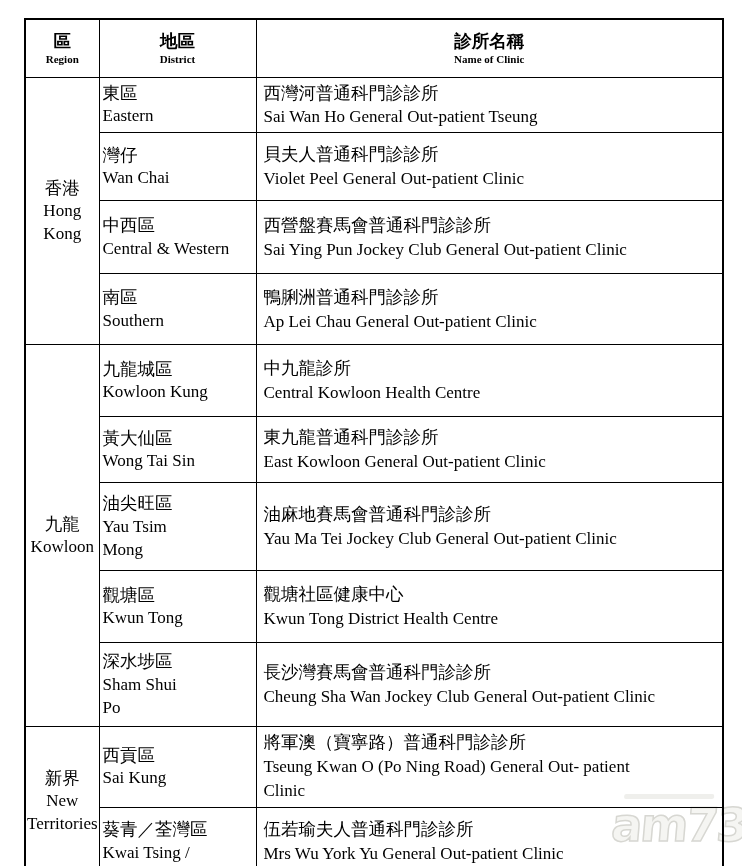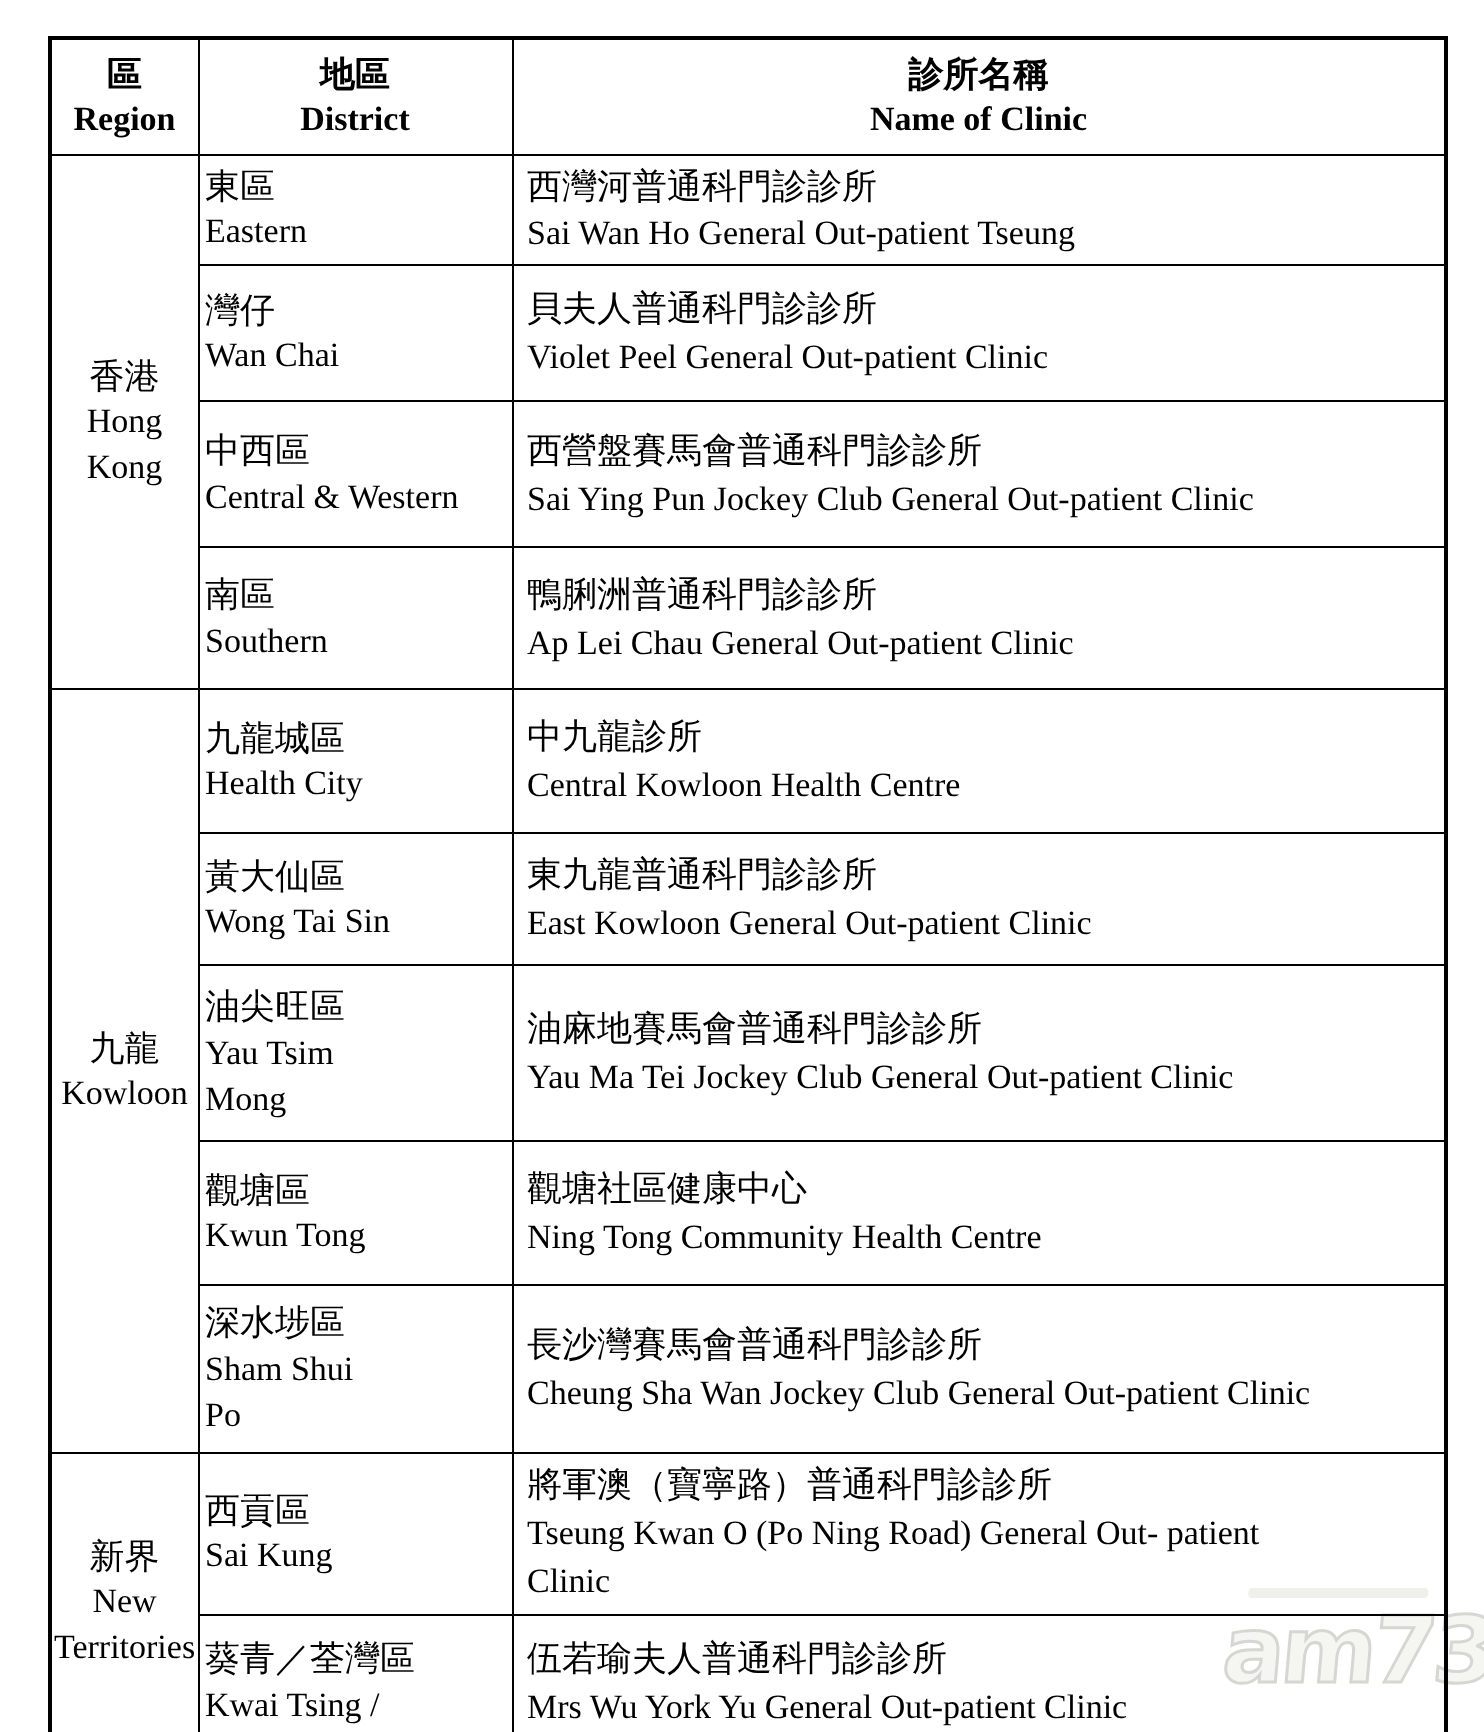--- a/index.html
+++ b/index.html
@@ -65,21 +65,21 @@
     overflow: visible;
   }
   thead tr { height: 58px; }
   th {
     text-align: center;
     font-weight: bold;
     font-size: 18px;
     line-height: 1.3;
     padding: 2px 2px;
   }
-  .th-en { font-size: 17px; }
+  .th-en { font-size: 11px; }
   .region-cell {
     text-align: center;
     font-size: 17px;
     line-height: 1.34;
     padding: 2px 1px;
   }
   .district-cell {
     text-align: left;
     font-size: 17px;
     line-height: 1.34;
@@ -171,21 +171,21 @@
             <div class="pre">Ap Lei Chau General Out-patient Clinic</div>
           </td>
         </tr>
         <tr style="height: 72px;">
           <td rowspan="5" class="region-cell">
             <div class="zh">九龍</div>
             <div class="pre">Kowloon</div>
           </td>
           <td class="district-cell">
             <div class="zh">九龍城區</div>
-            <div class="pre">Health City</div>
+            <div class="pre">Kowloon Kung</div>
           </td>
           <td class="clinic-cell">
             <div class="zh">中九龍診所</div>
             <div class="pre">Central Kowloon Health Centre</div>
           </td>
         </tr>
         <tr style="height: 66px;">
           <td class="district-cell">
             <div class="zh">黃大仙區</div>
             <div class="pre">Wong Tai Sin</div>
@@ -206,21 +206,21 @@
             <div class="pre">Yau Ma Tei Jockey Club General Out-patient Clinic</div>
           </td>
         </tr>
         <tr style="height: 72px;">
           <td class="district-cell">
             <div class="zh">觀塘區</div>
             <div class="pre">Kwun Tong</div>
           </td>
           <td class="clinic-cell">
             <div class="zh">觀塘社區健康中心</div>
-            <div class="pre">Ning Tong Community Health Centre</div>
+            <div class="pre">Kwun Tong District Health Centre</div>
           </td>
         </tr>
         <tr style="height: 84px;">
           <td class="district-cell">
             <div class="zh">深水埗區</div>
             <div class="pre">Sham Shui
 Po</div>
           </td>
           <td class="clinic-cell">
             <div class="zh">長沙灣賽馬會普通科門診診所</div>

